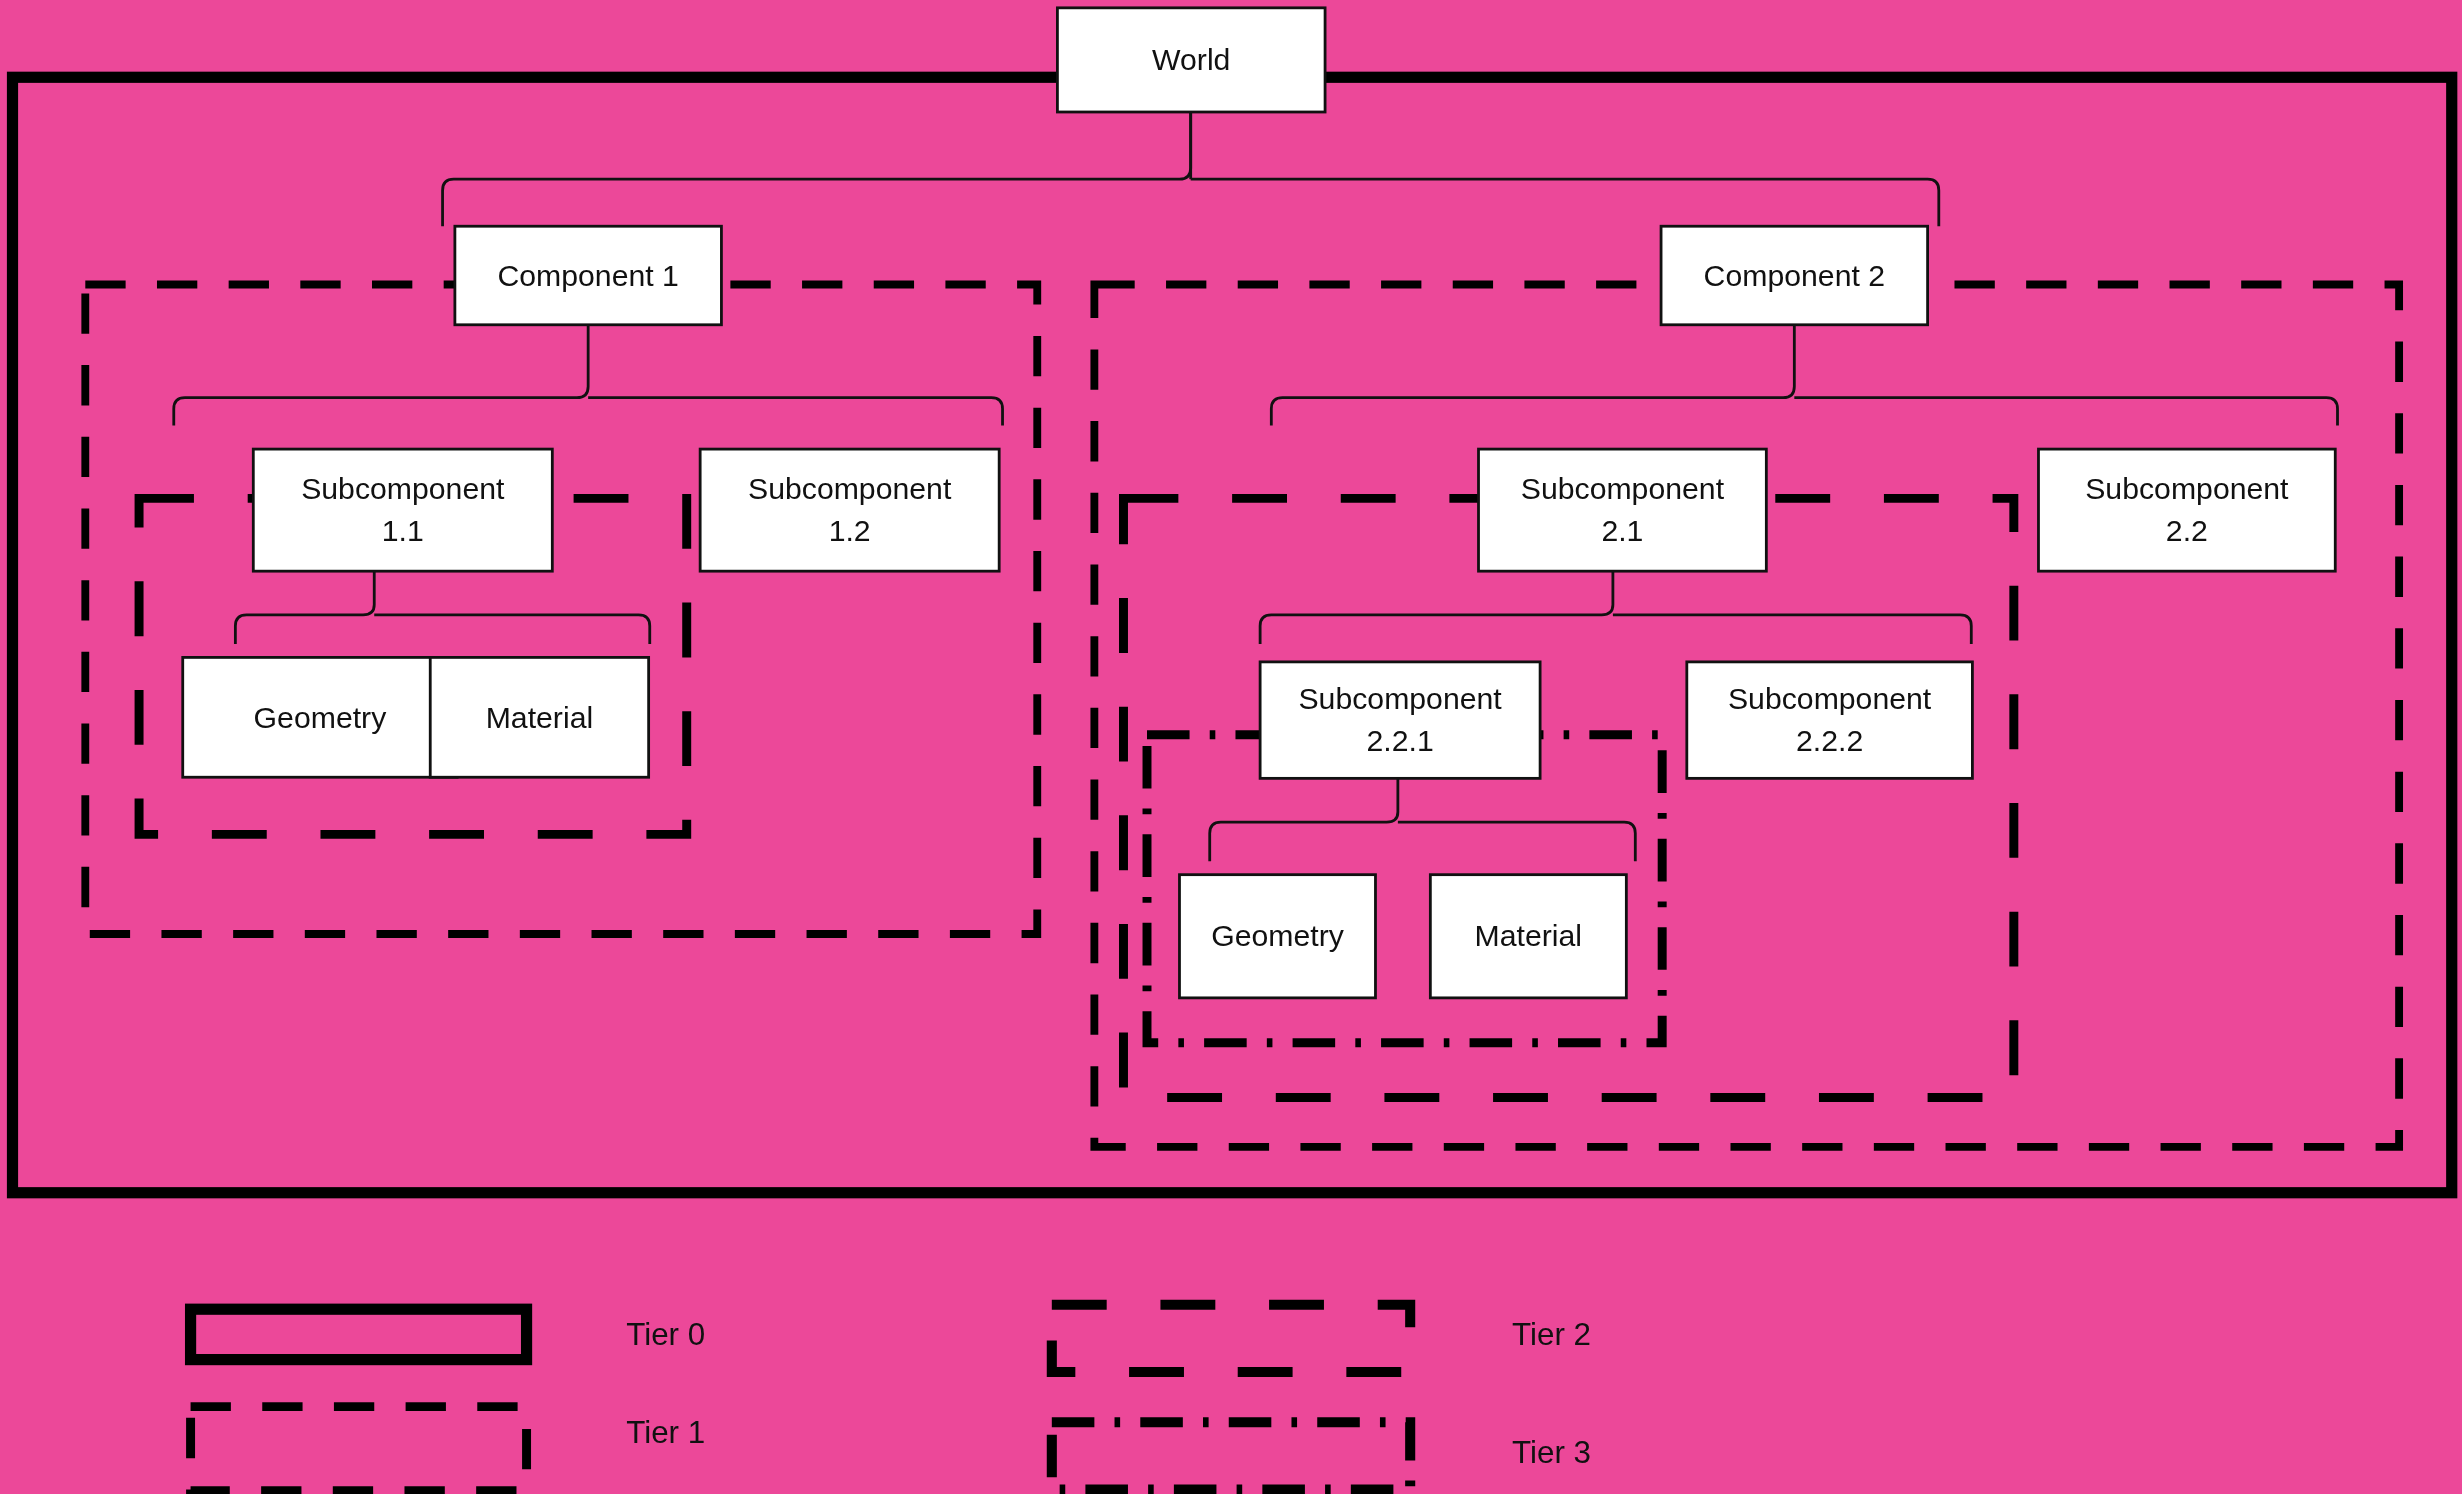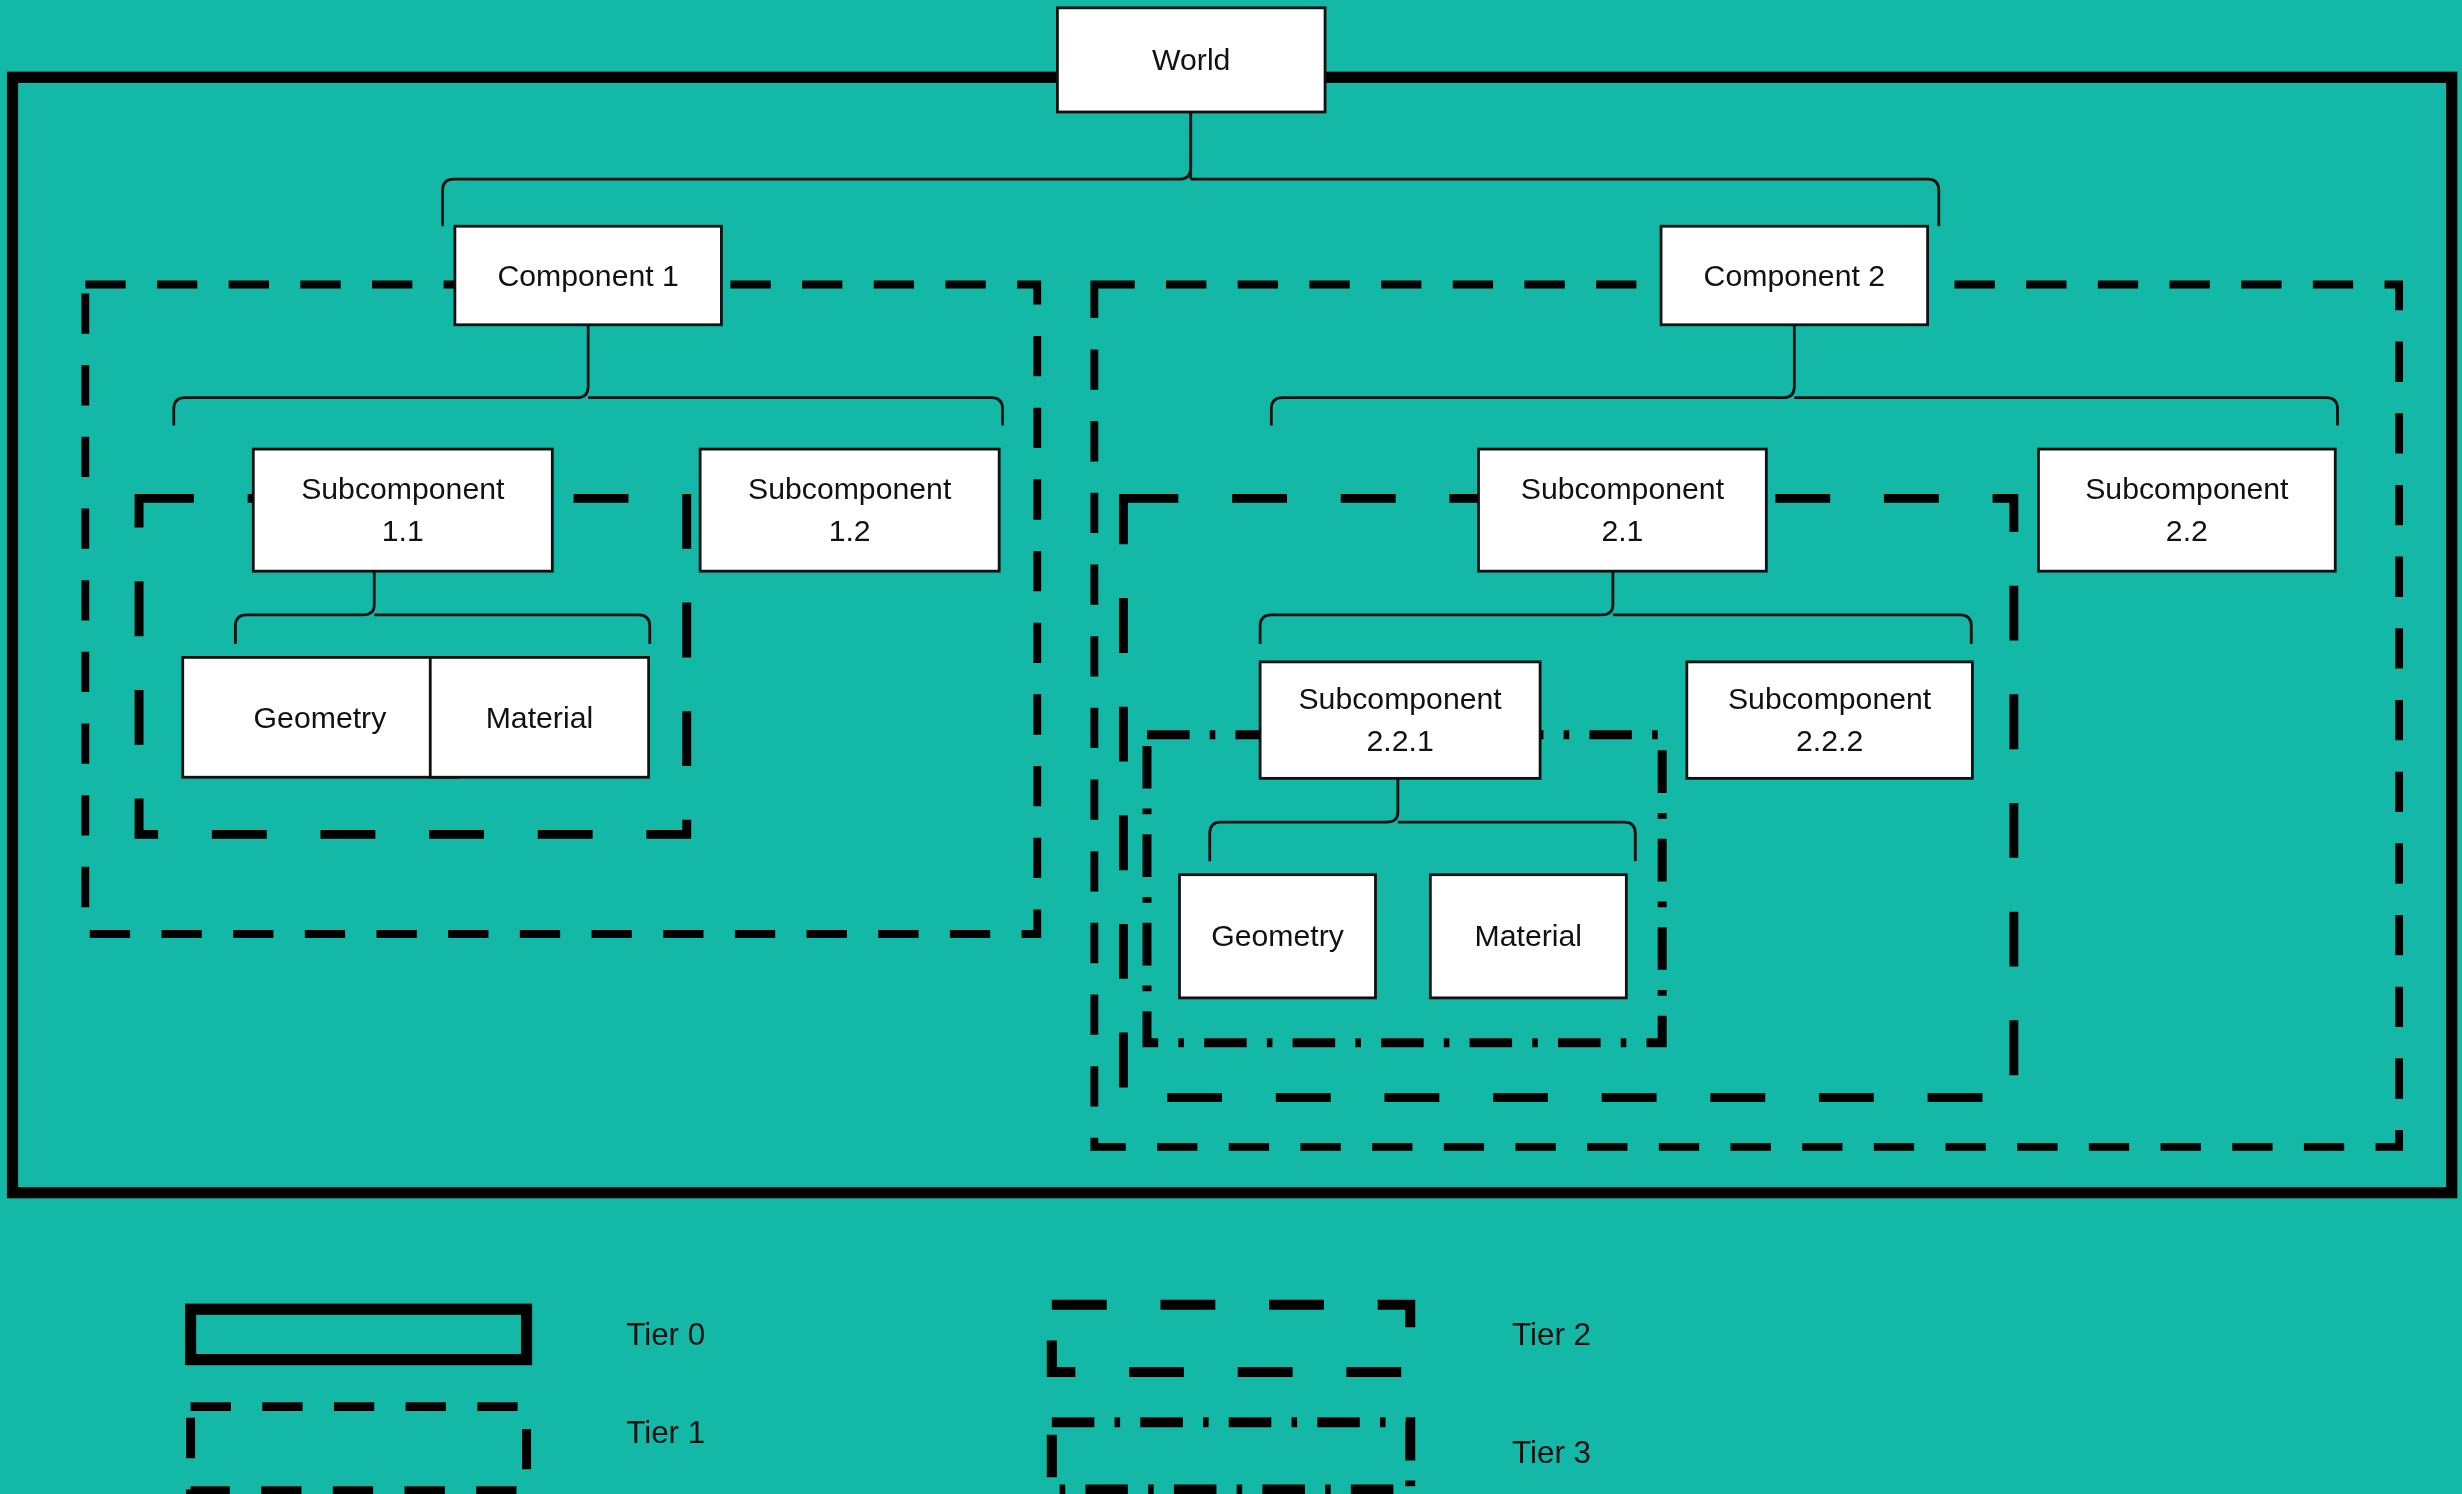--- a/index.html
+++ b/index.html
@@ -3,21 +3,21 @@
 <meta charset="utf-8">
 <title>Tiered Component Hierarchy</title>
 <style>
   html,body{margin:0;padding:0;background:#ffffff;}
   body{
     width:2462px;height:1494px;
     font-family:"Liberation Sans","DejaVu Sans",sans-serif;
     -webkit-font-smoothing:antialiased;
     overflow:hidden;
   }
-  #stage{position:relative;width:2462px;height:1494px;background:#14b8a6;}
+  #stage{position:relative;width:2462px;height:1494px;background:#ec4899;}
   svg#diagram{position:absolute;left:0;top:0;width:2462px;height:1494px;display:block;}
   .node-label{
     font-family:"Liberation Sans","DejaVu Sans",sans-serif;
     font-size:54px;
     fill:#111111;
     text-anchor:middle;
     dominant-baseline:middle;
   }
   .legend-label{
     font-family:"Liberation Sans","DejaVu Sans",sans-serif;

